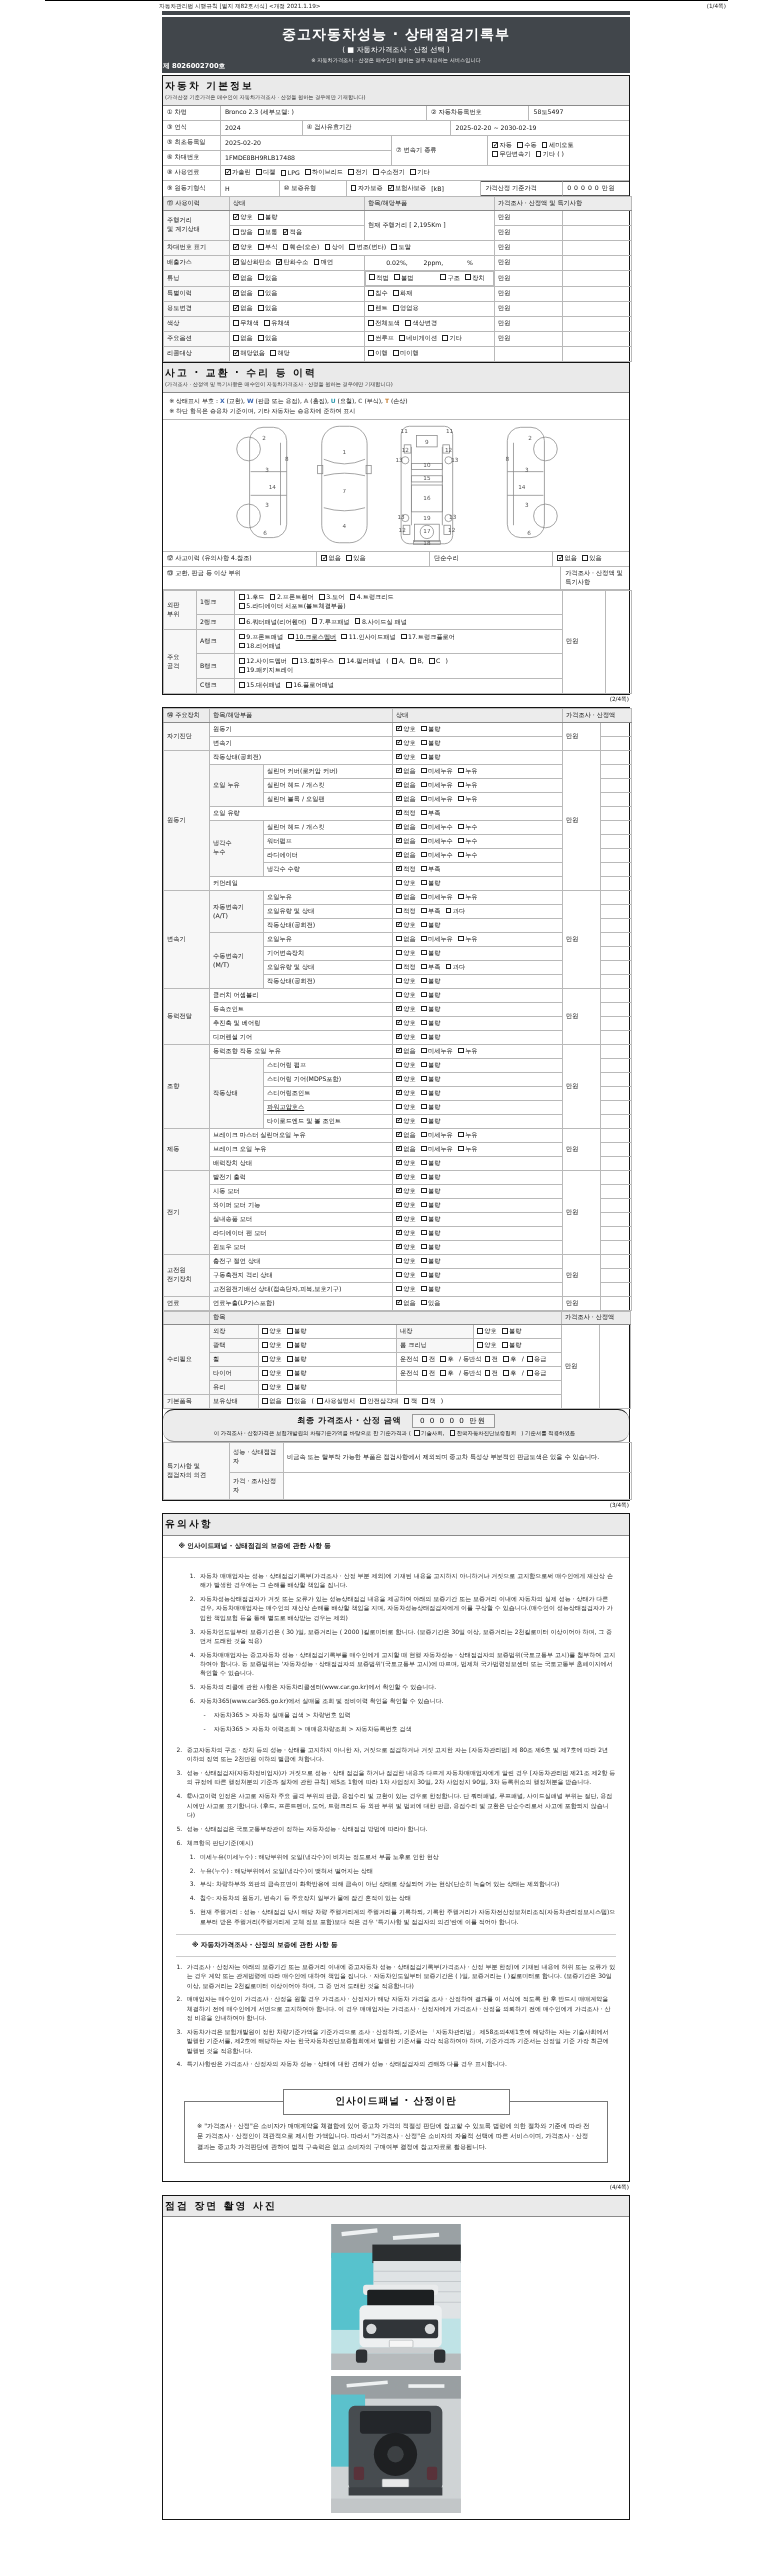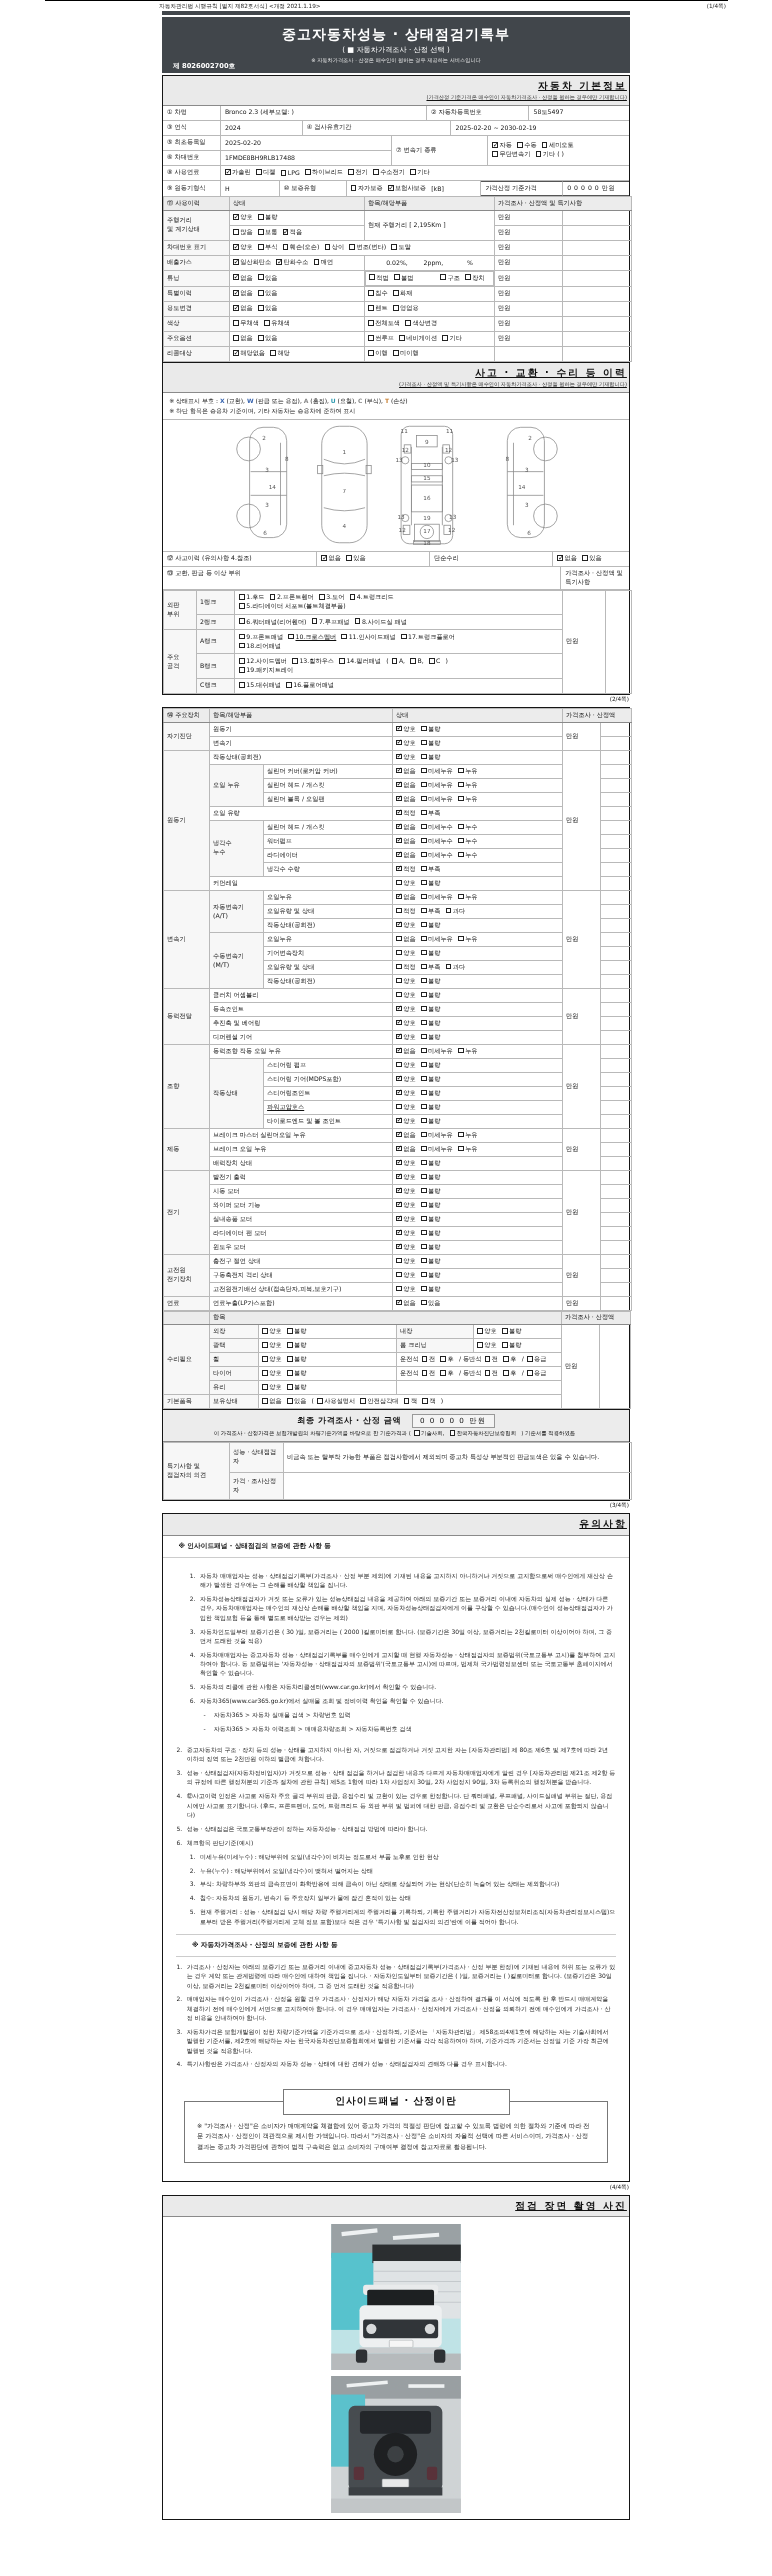--- a/index.html
+++ b/index.html
@@ -8,24 +8,24 @@
   .topline{position:absolute;left:45px;right:45px;top:0;height:1px;background:#000;}
   .formref{position:absolute;left:159px;right:47px;top:2.6px;display:flex;justify-content:space-between;font-size:5.7px;color:#222;}
   .page{position:absolute;left:162px;top:11.3px;width:468px;}
   *{box-sizing:border-box;}
   
   .darkbox{background:#41464b;color:#fff;height:62px;position:relative;padding-top:15.5px;}
   .darkstripe{position:absolute;top:3.6px;left:0;right:0;height:2.1px;background:#fff;}
   .dtitle{text-align:center;font-size:14px;font-weight:bold;letter-spacing:1px;line-height:1.1;}
   .dsub{text-align:center;font-size:7.2px;margin-top:3.1px;}
   .dnote{text-align:center;font-size:5.2px;margin-top:1.5px;color:#e8e8e8;}
-  .dno{position:absolute;left:11px;bottom:2.1px;font-size:6.7px;font-weight:bold;}
+  .dno{position:absolute;left:1px;bottom:2.1px;font-size:6.7px;font-weight:bold;}
   
   .bigbox{border:1px solid #151515;border-top:1.5px solid #151515;margin-top:1.5px;background:#fff;}
-  .sechdr{background:#eaeaea;border-bottom:0.5px solid #8a8a8a;text-align:right;padding:4.1px 2.1px 3.6px;text-decoration:underline;}
+  .sechdr{background:#eaeaea;border-bottom:0.5px solid #8a8a8a;text-align:left;padding:4.1px 2.1px 3.6px;}
   .sechdr .t{font-size:9.8px;font-weight:bold;letter-spacing:2.1px;}
   .sechdr .s{font-size:5.2px;color:#333;margin-top:1.5px;}
   
   table.tbl{border-collapse:collapse;width:100%;table-layout:fixed;}
   table.tbl td,table.tbl th{border:0.5px solid #b9b9b9;font-size:6.2px;padding:1px 3.1px;vertical-align:middle;font-weight:normal;text-align:left;overflow:hidden;}
   table.tbl th{background:#ececec;border-bottom:0.5px solid #8a8a8a;height:13.4px;}
   td.lab,td.glabel,td.slabel{background:#f7f7f7;white-space:pre-line;}
   td.price{text-align:center;}
   td.rcell{padding:0;}
   tr.h29 td{height:15px;}
@@ -60,21 +60,21 @@
   .nbody{padding:8.2px 13.4px 10.3px;}
   .nitem{display:flex;font-size:6px;line-height:1.55;margin-top:4.6px;color:#222;}
   .nitem .nn{width:10.3px;flex:none;}
   .nitem.i1{margin-left:13.4px;}
   .nitem.i2{margin-left:27px;}
   .pricebox{border:0.5px solid #777;margin:21.6px 20.6px 13.4px;padding:0 12.4px 9.3px;position:relative;}
   .priceboxtitle{border:0.5px solid #777;background:#fff;width:227px;margin:-12.4px auto 6.2px;text-align:center;font-size:9.8px;font-weight:bold;padding:5.2px 0;letter-spacing:1px;}
   .priceboxtext{font-size:6.2px;line-height:1.7;color:#222;}
   .marker{font-size:5.7px;text-align:right;padding:1.5px 1px;}
   
-  .finalstrip{background:#ececec;border-top:1px solid #151515;border-bottom:0.5px solid #8a8a8a;padding:3.6px 0 3.1px;text-align:center;}
+  .finalstrip{background:#ececec;border-top:1px solid #151515;border-bottom:0.5px solid #8a8a8a;padding:3.6px 0 3.1px;text-align:center;border-radius:11px;}
   .finalstrip .l1{font-size:8.2px;font-weight:bold;letter-spacing:0.5px;}
   .finalstrip .val{display:inline-block;background:#f4f4f4;border:0.5px solid #999;padding:1px 7.2px;margin-left:7.2px;font-weight:normal;letter-spacing:1.5px;font-size:7.2px;}
   .finalstrip .l2{font-size:5.4px;margin-top:2.6px;font-weight:normal;}
   
   .remtbl td{font-size:6px;}
   
   .photosec .ph{display:block;margin:6.2px auto;}
   svg text{font-family:"DejaVu Sans",sans-serif;}
 </style>
 </head>

